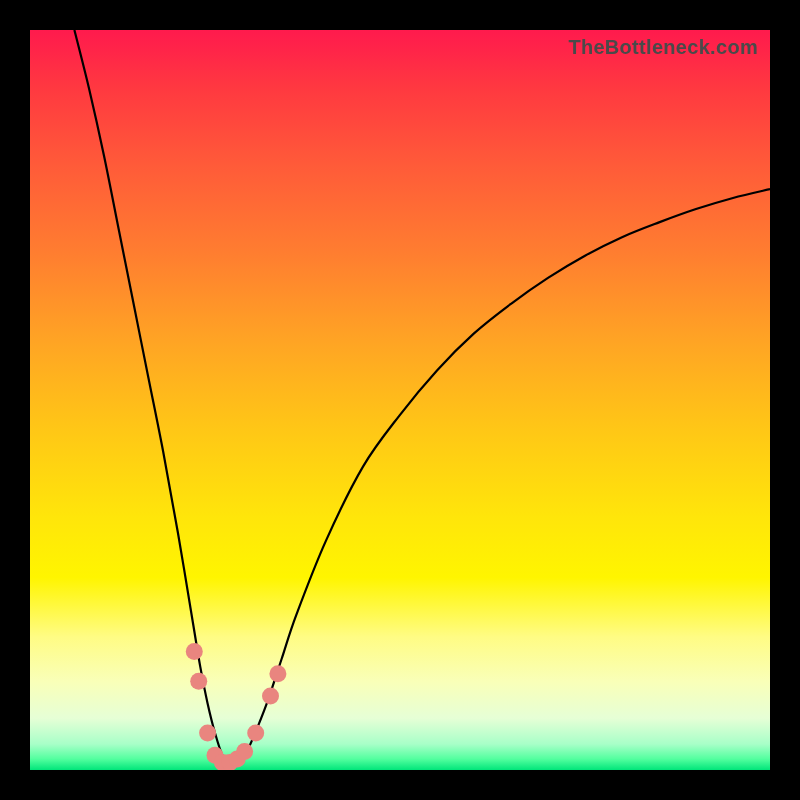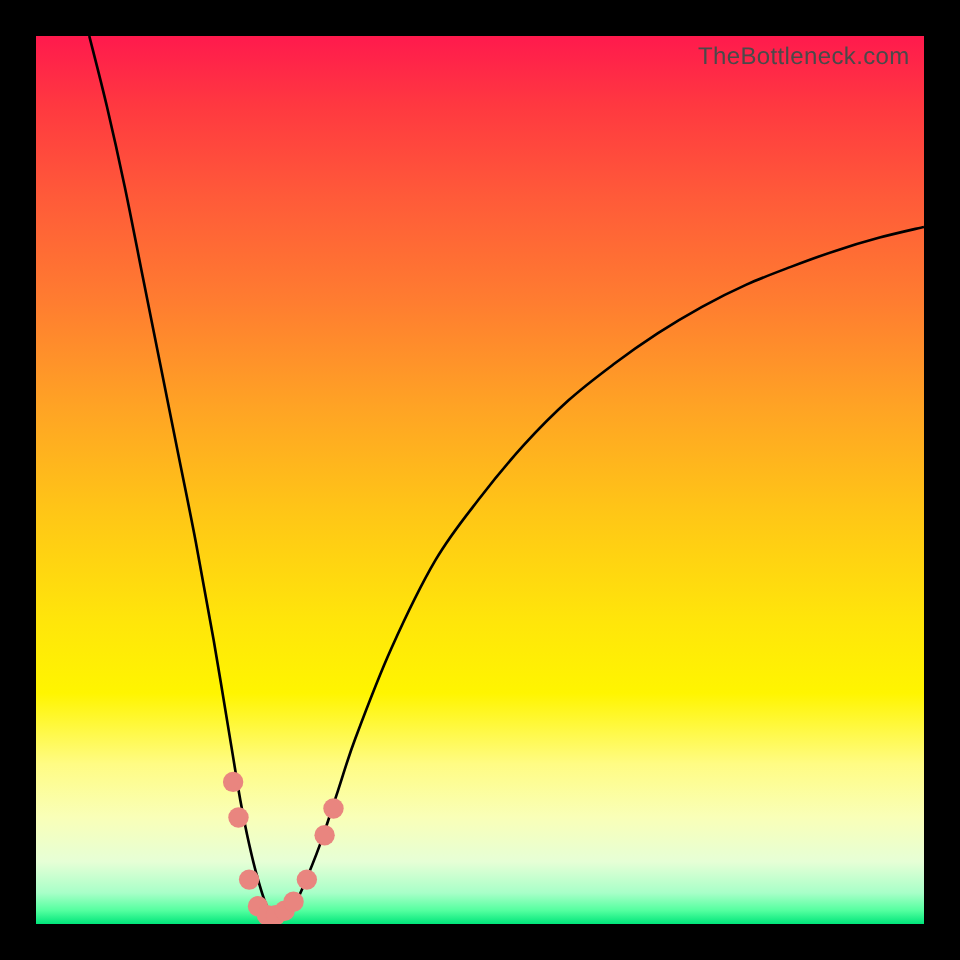--- a/index.html
+++ b/index.html
@@ -40,21 +40,21 @@
       #53ff9f 98.5%,
       #00e57a 100%
     );
   }
   .watermark {
     position: absolute;
     top: 6px;
     right: 12px;
     color: #4a4a4a;
     font-size: 20px;
-    font-weight: 400;
+    font-weight: 700;
     letter-spacing: 0.3px;
     user-select: none;
   }
   svg.curve {
     position: absolute;
     left: 0; top: 0;
     width: 740px; height: 740px;
     overflow: visible;
   }
   .curve-path {

